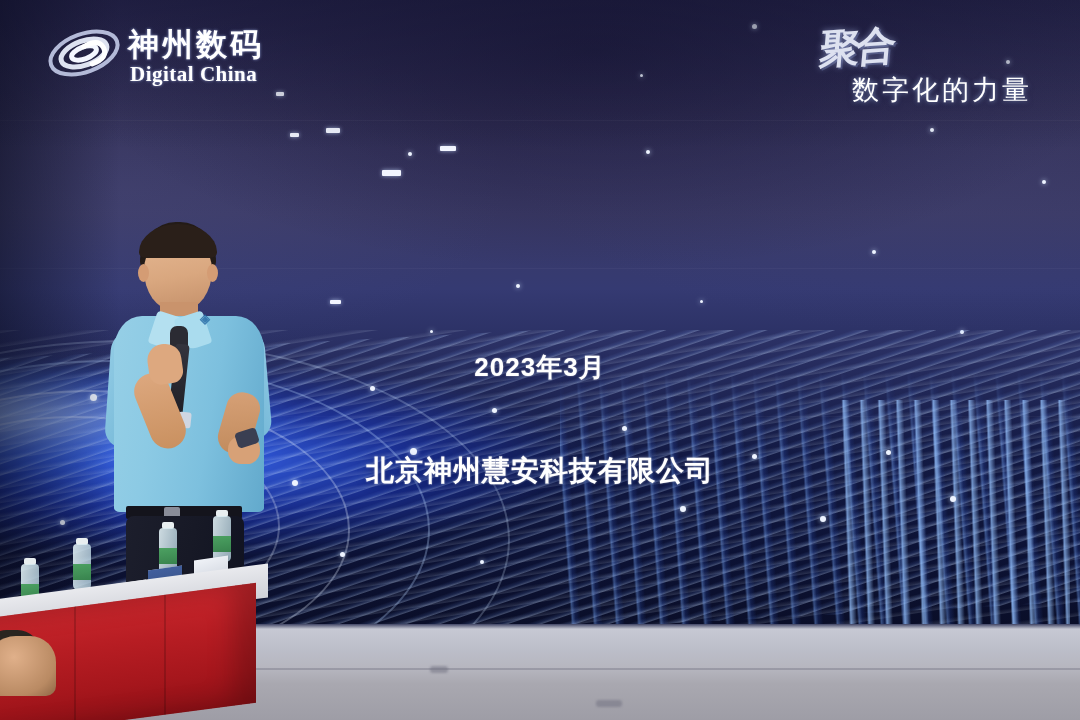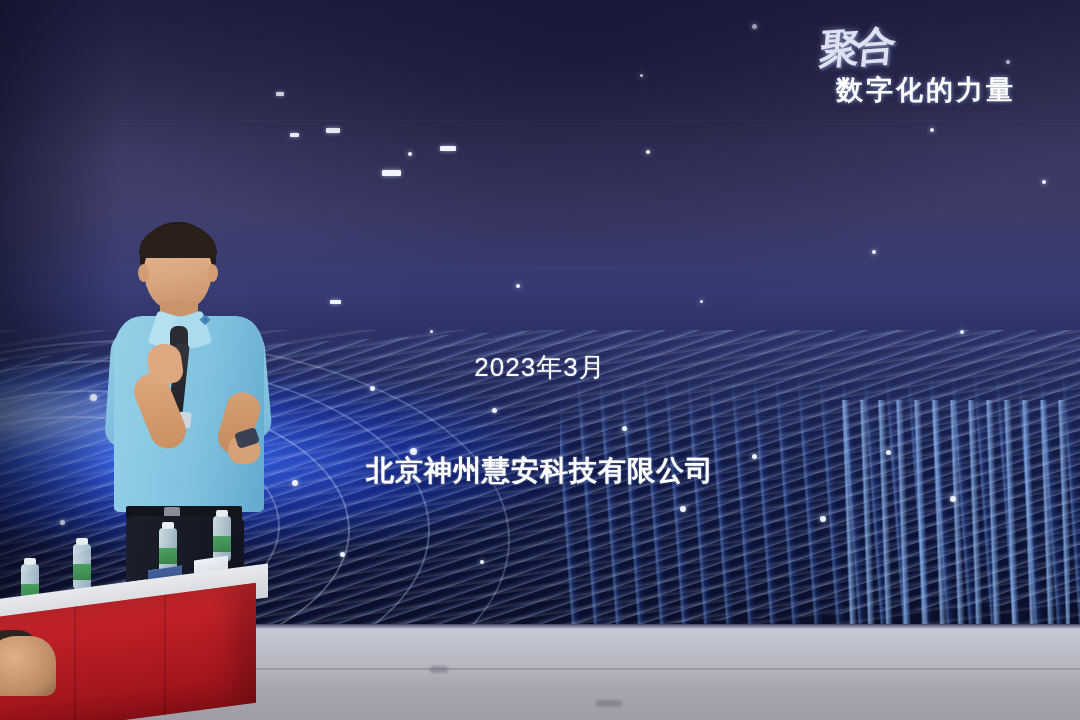--- a/index.html
+++ b/index.html
@@ -110,21 +110,21 @@
   .slide-title {
     position:absolute; left:0; top:182px; width:1080px;
     text-align:center;
     font-size:45px; font-weight:bold; letter-spacing:2px;
     color:#ffffff;
     text-shadow:0 0 2px rgba(255,255,255,.55), 0 2px 10px rgba(20,30,90,.9);
     white-space:nowrap;
   }
   .slide-date {
     position:absolute; left:0; top:350px; width:1080px;
-    text-align:center; font-size:26px; font-weight:normal; letter-spacing:1px;
+    text-align:center; font-size:26px; font-weight:bold; letter-spacing:1px;
     color:#ffffff; text-shadow:0 0 2px rgba(255,255,255,.5), 0 2px 8px rgba(20,30,90,.8);
   }
   .slide-company {
     position:absolute; left:0; top:452px; width:1080px;
     text-align:center; font-size:28px; font-weight:bold; letter-spacing:1px;
     color:#ffffff; text-shadow:0 0 2px rgba(255,255,255,.5), 0 2px 9px rgba(10,25,90,.85);
   }
 
   
   .dc-logo { position:absolute; left:46px; top:22px; width:260px; height:66px; }
@@ -146,22 +146,22 @@
   .ev-brush {
     position:absolute; left:8px; top:0px;
     font-family:"DejaVu Serif", serif;
     font-size:40px; font-weight:bold; color:#e8ecfa;
     letter-spacing:-4px;
     transform:skewX(-9deg) rotate(-4deg);
     text-shadow:0 0 6px rgba(190,205,255,.55), 2px 2px 0 rgba(120,135,190,.35);
     opacity:.95;
   }
   .ev-sub {
-    position:absolute; left:16px; top:52px;
-    font-size:27px; font-weight:bold; color:#ffffff; letter-spacing:3px;
+    position:absolute; left:32px; top:52px;
+    font-size:27px; font-weight:normal; color:#ffffff; letter-spacing:3px;
     text-shadow:0 0 5px rgba(190,210,255,.7), 0 2px 6px rgba(15,20,60,.8);
     padding-left:8px;
   }
 
   
   .floor {
     position:absolute; left:0; top:624px; width:1080px; height:96px;
     background:linear-gradient(180deg,#c9cbd6 0%, #bcbec9 26%, #b6b6bf 46%, #a9a8b0 62%, #9e9da6 100%);
   }
   .floor-edge {
@@ -415,20 +415,32 @@
       <div class="dot" style="left:400px;top:222px;width:5px;height:5px;"></div>
       <div class="dot" style="left:540px;top:230px;width:4px;height:4px;"></div>
     </div>
 
     <div class="left-dark"></div>
     <div class="top-dark"></div>
 
     <div class="slide-date">2023年3月</div>
     <div class="slide-company">北京神州慧安科技有限公司</div>
 
+    <div class="dc-logo">
+      <svg class="dc-mark" viewBox="0 0 76 62">
+        <g transform="rotate(-20 38 31)">
+          <ellipse cx="38" cy="31" rx="35" ry="19" fill="none" stroke="#c3cbe8" stroke-width="4" opacity=".9"></ellipse>
+          <ellipse cx="38" cy="31" rx="24" ry="12" fill="none" stroke="#e8edfa" stroke-width="5" opacity=".95"></ellipse>
+          <ellipse cx="38" cy="31" rx="13" ry="6" fill="none" stroke="#f4f7ff" stroke-width="5"></ellipse>
+          <path d="M40 25 Q56 22 58 32 Q60 44 42 44" fill="none" stroke="#ffffff" stroke-width="5" stroke-linecap="round"></path>
+        </g>
+      </svg>
+      <div class="dc-cn">神州数码</div>
+      <div class="dc-en">Digital China</div>
+    </div>
 
     <div class="ev-logo">
       <div class="ev-brush">聚合</div>
       <div class="ev-sub">数字化的力量</div>
     </div>
   </div>
 
   <div class="floor"></div>
   <div class="floor-edge"></div>
   <div class="floor-seam"></div>

